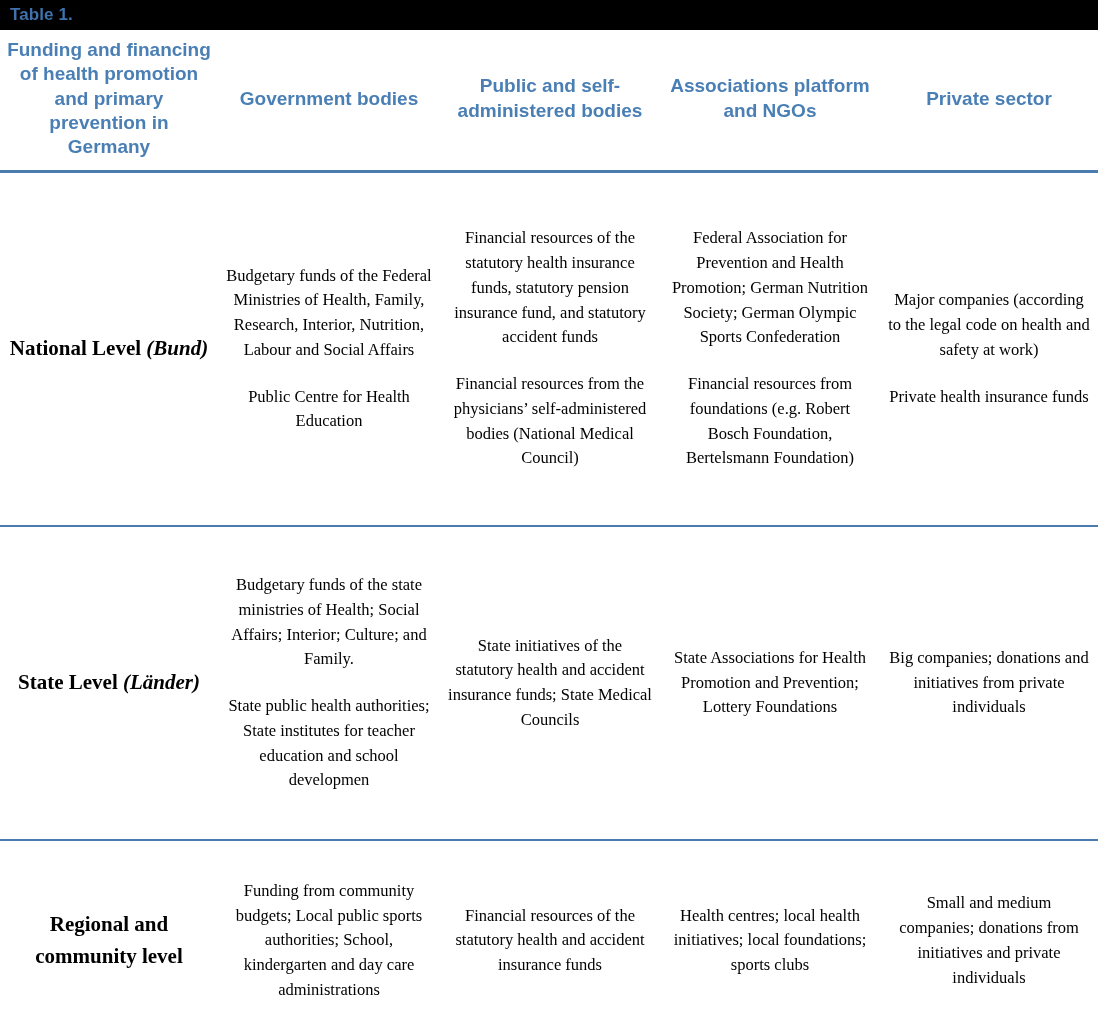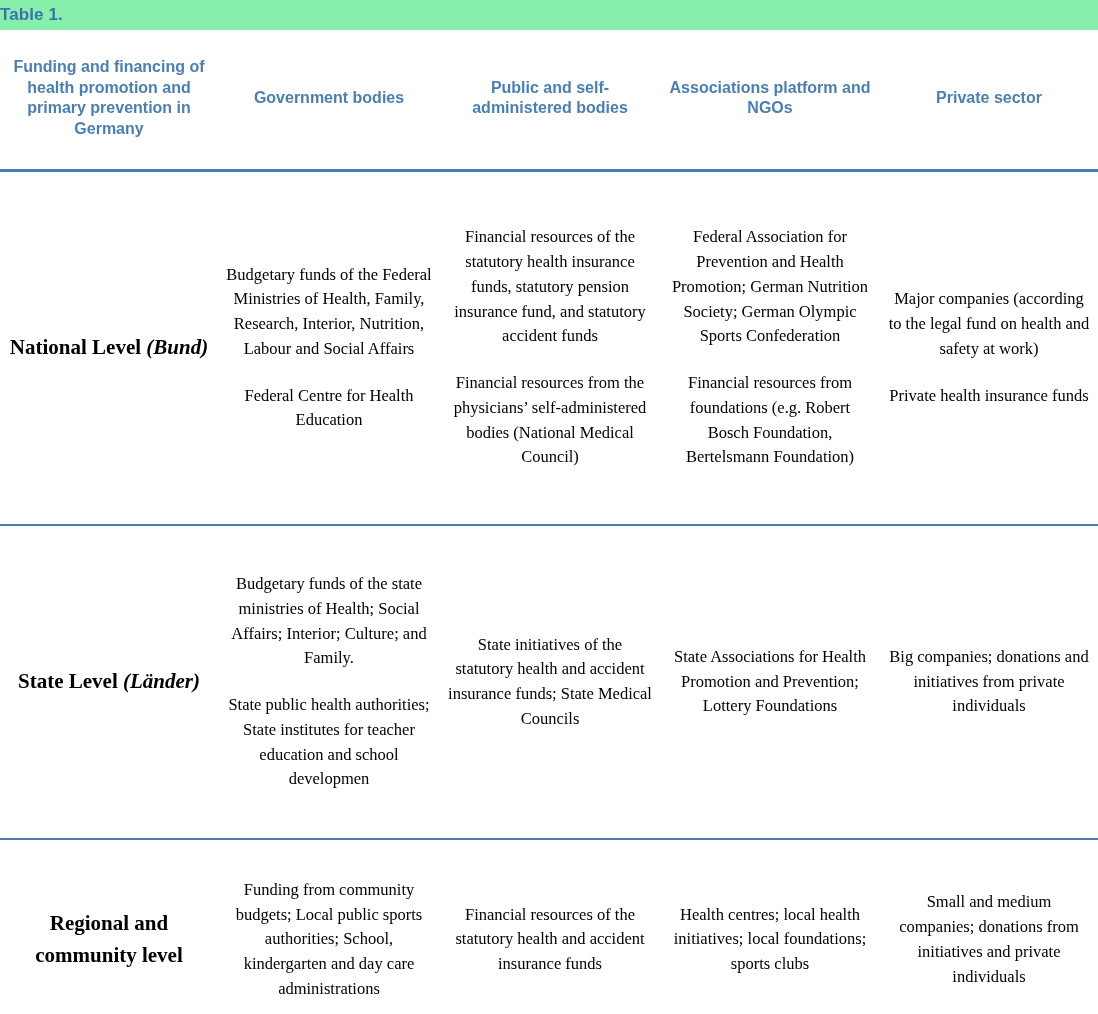--- a/index.html
+++ b/index.html
@@ -17,24 +17,24 @@
   .table-wrap {
     width: 1098px;
     height: 1014px;
     position: relative;
     box-sizing: border-box;
   }
 
   
   .caption-bar {
     height: 30px;
-    background: #86efac;
+    background: #000000;
     display: flex;
     align-items: center;
-    padding-left: 0;
+    padding-left: 10px;
     box-sizing: border-box;
   }
   .caption-label {
     font-family: "Liberation Sans", "DejaVu Sans", sans-serif;
     font-weight: bold;
     font-size: 17px;
     color: #3f72ac;
     letter-spacing: 0.1px;
   }
 
@@ -47,21 +47,21 @@
 
   col.c0 { width: 218px; }
   col.c1 { width: 222px; }
   col.c2 { width: 220px; }
   col.c3 { width: 220px; }
   col.c4 { width: 218px; }
 
   thead th {
     font-family: "Liberation Sans", "DejaVu Sans", sans-serif;
     font-weight: bold;
-    font-size: 16px;
+    font-size: 19px;
     line-height: 1.28;
     color: #4a7fb5;
     text-align: center;
     vertical-align: middle;
     padding: 8px 6px 10px 6px;
     border: 0;
     border-bottom: 3px solid #4a7cb0;
     height: 140px;
     box-sizing: border-box;
   }
@@ -124,32 +124,32 @@
         <th>Associations platform and NGOs</th>
         <th>Private sector</th>
       </tr>
     </thead>
     <tbody>
 
       <tr class="r1">
         <td class="rowhead"><span>National Level </span><span class="it">(Bund)</span></td>
         <td>
           <div class="cellblock">Budgetary funds of the Federal Ministries of Health, Family, Research, Interior, Nutrition, Labour and Social Affairs</div>
-          <div class="cellblock">Federal Centre for Health Education</div>
+          <div class="cellblock">Public Centre for Health Education</div>
         </td>
         <td>
           <div class="cellblock">Financial resources of the statutory health insurance funds, statutory pension insurance fund, and statutory accident funds</div>
           <div class="cellblock">Financial resources from the physicians’ self-administered bodies (National Medical Council)</div>
         </td>
         <td>
           <div class="cellblock">Federal Association for Prevention and Health Promotion; German Nutrition Society; German Olympic Sports Confederation</div>
           <div class="cellblock">Financial resources from foundations (e.g. Robert Bosch Foundation, Bertelsmann Foundation)</div>
         </td>
         <td>
-          <div class="cellblock">Major companies (according to the legal fund on health and safety at work)</div>
+          <div class="cellblock">Major companies (according to the legal code on health and safety at work)</div>
           <div class="cellblock">Private health insurance funds</div>
         </td>
       </tr>
 
       <tr class="r2">
         <td class="rowhead"><span>State Level </span><span class="it">(Länder)</span></td>
         <td>
           <div class="cellblock">Budgetary funds of the state ministries of Health; Social Affairs; Interior; Culture; and Family.</div>
           <div class="cellblock">State public health authorities; State institutes for teacher education and school developmen</div>
         </td>

